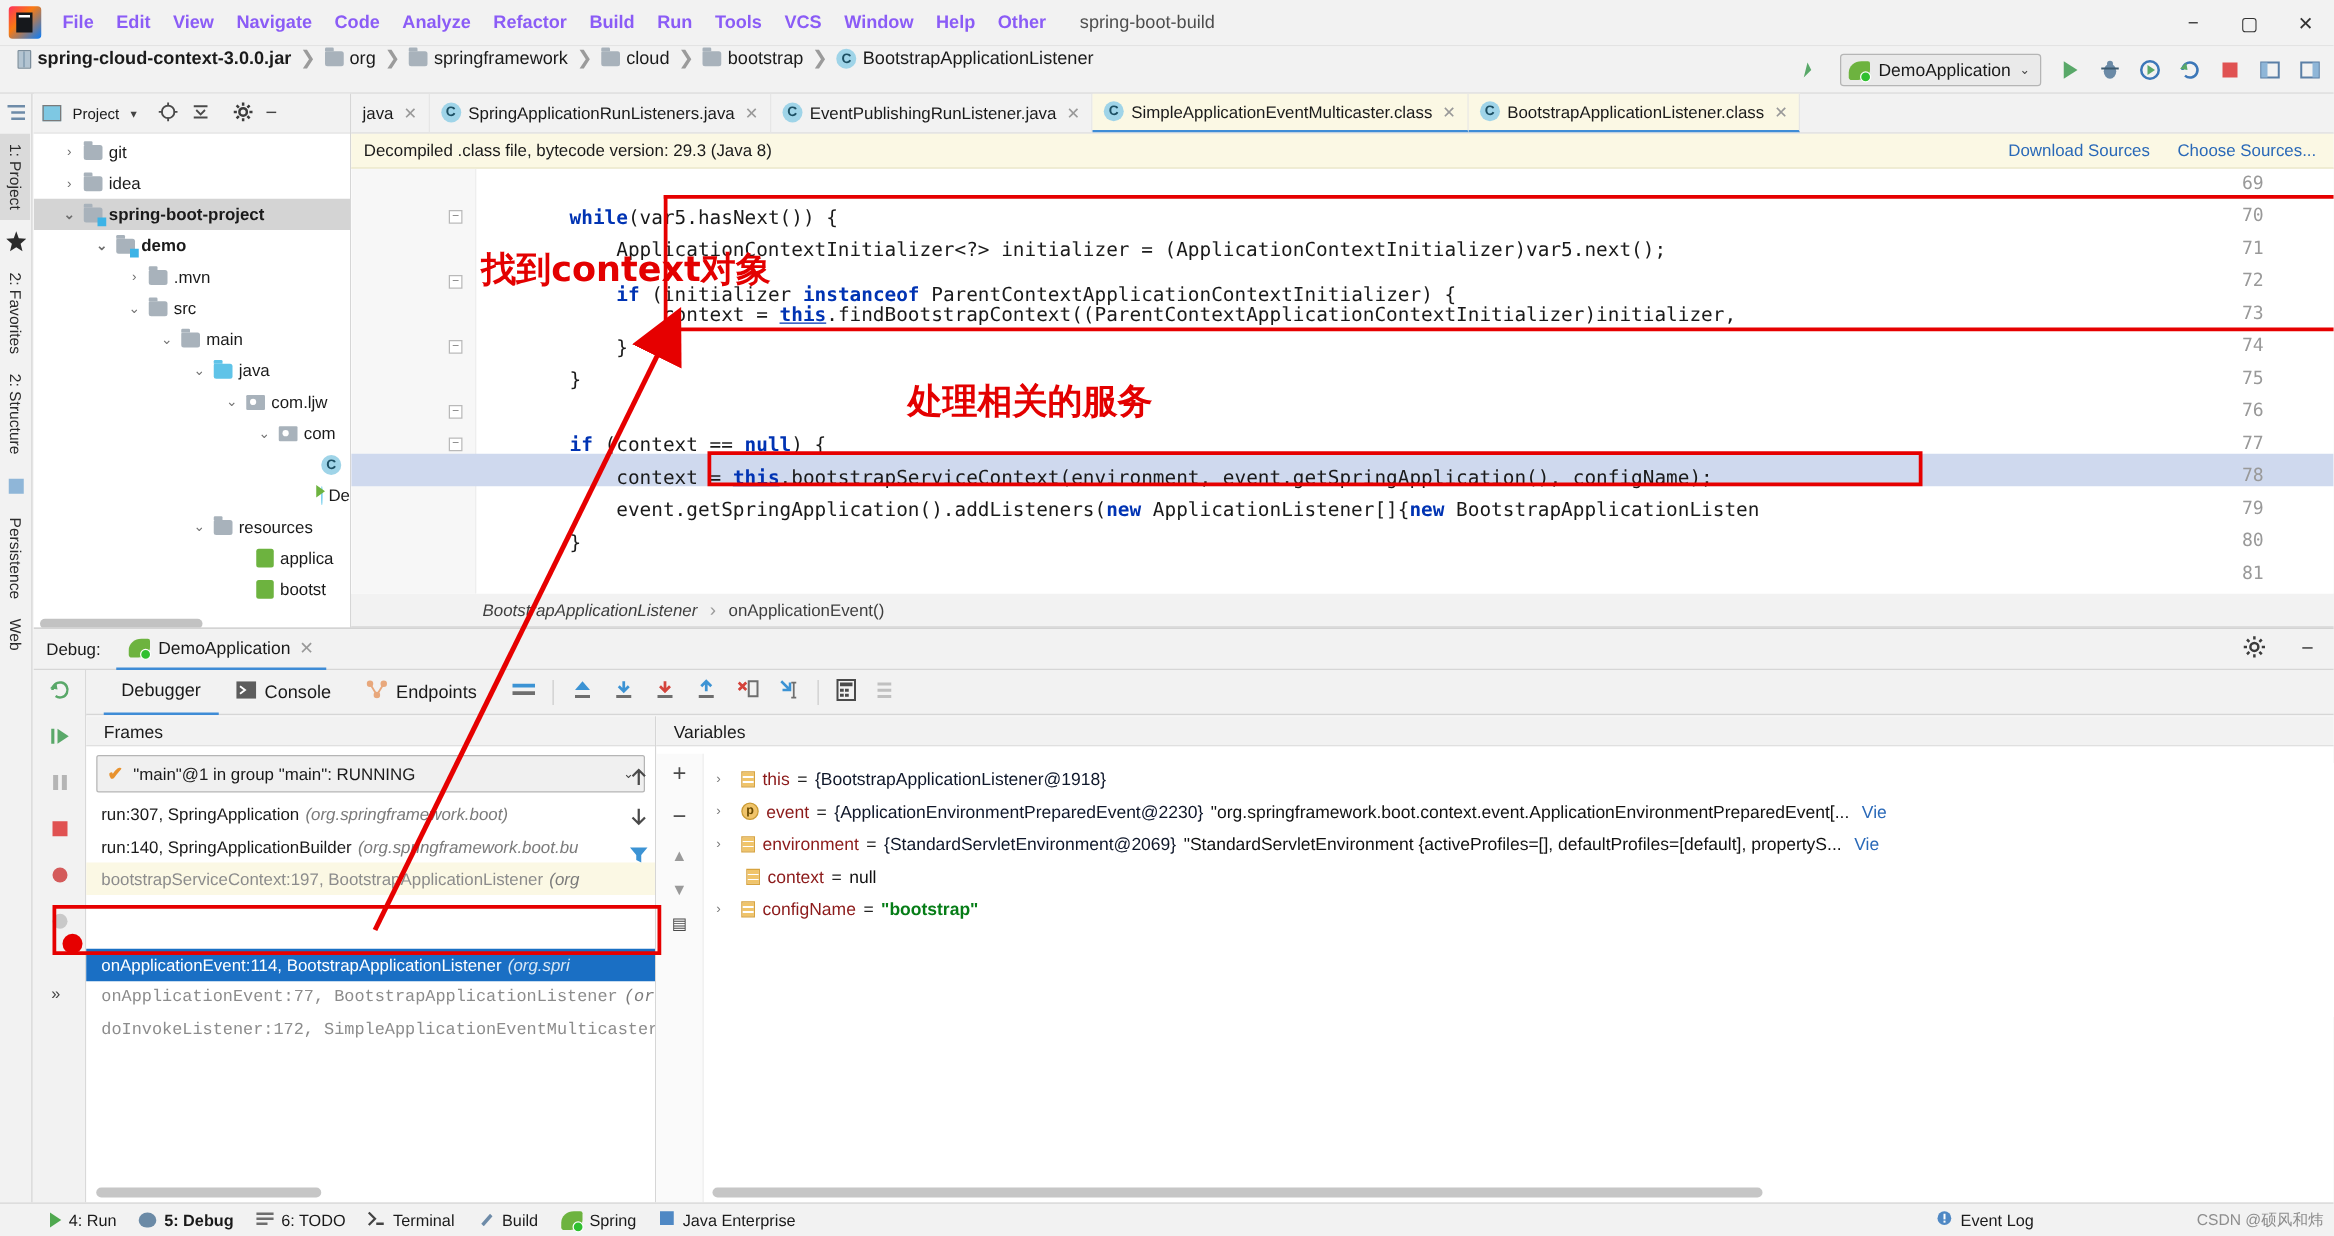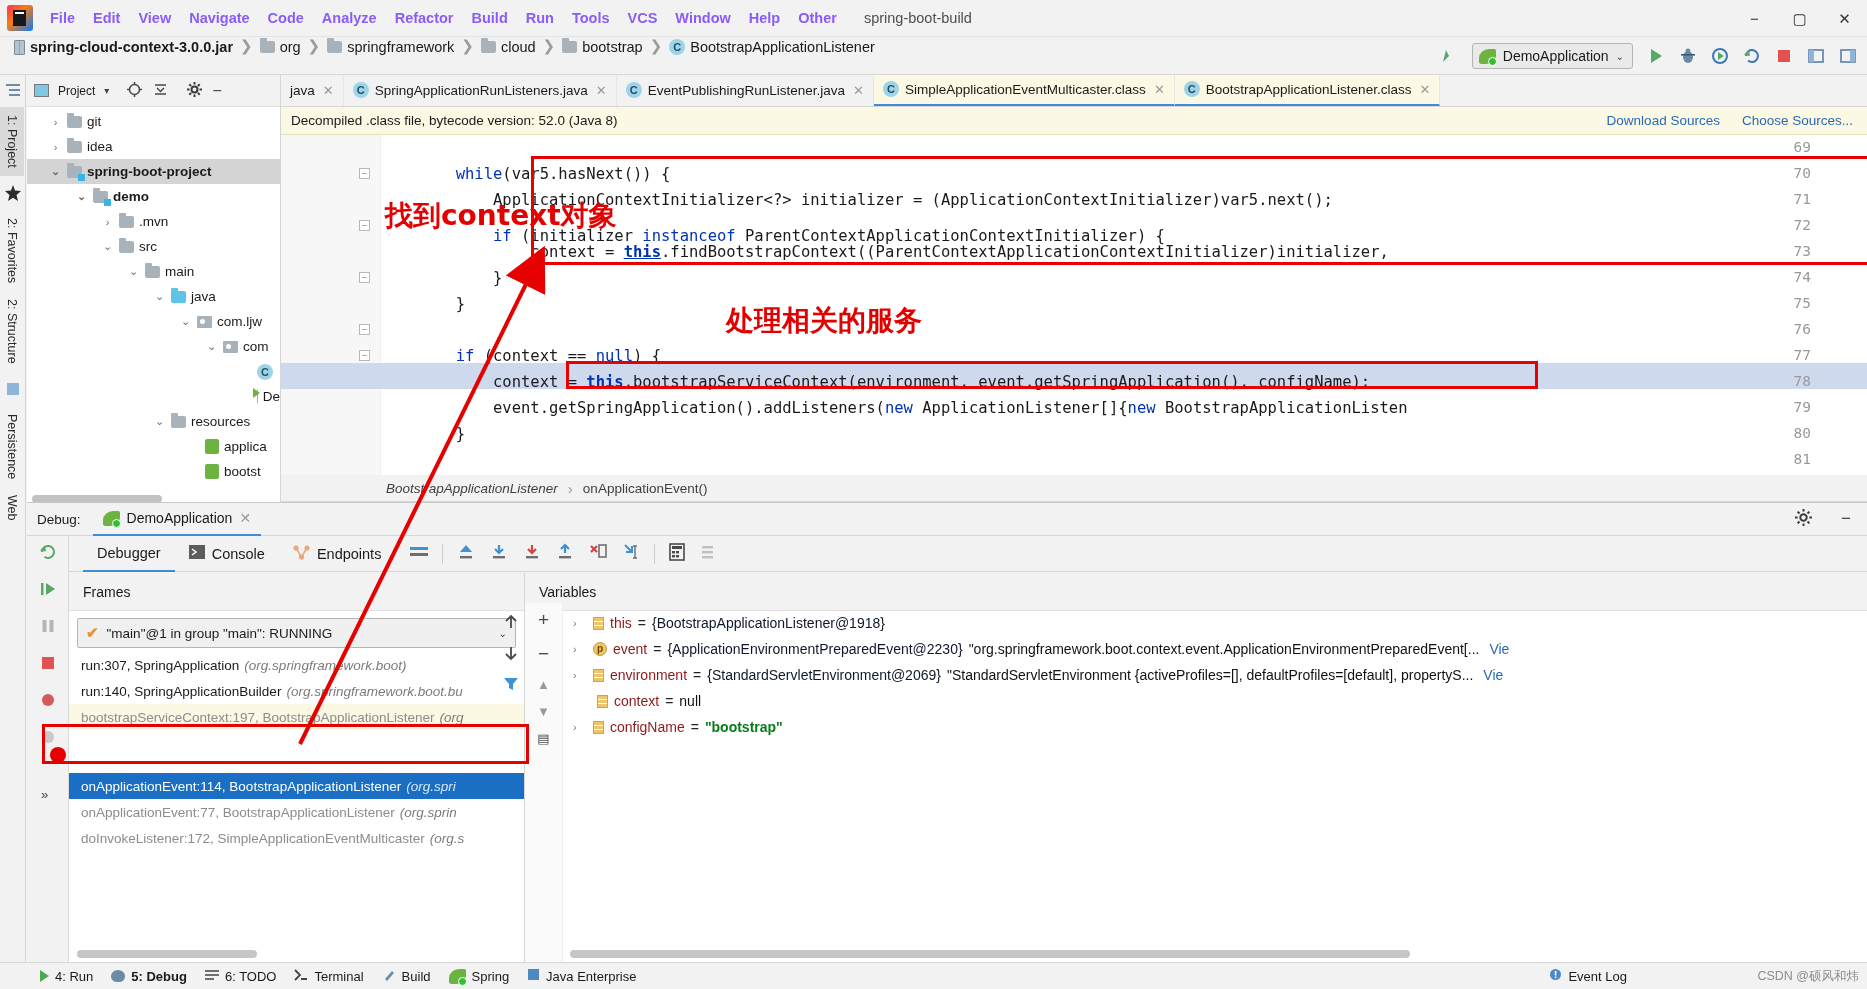--- a/index.html
+++ b/index.html
@@ -103,21 +103,21 @@
   .code-area { position:relative; height:340px; overflow:hidden; background:#fff;
     font-family:"DejaVu Sans Mono", monospace; font-size:15.5px; }
   .gutter { position:absolute; left:0; top:0; width:100px; height:100%; background:#f7f7f7;
     border-right:1px solid #eee; }
   .ln { position:absolute; right:56px; color:#999; font-size:14.5px;
     font-family:"DejaVu Sans Mono", monospace; }
   .fold { position:absolute; left:78px; width:11px; height:11px; border:1px solid #b9b9b9;
     background:#fff; color:#8a8a8a; font-size:9px; text-align:center; line-height:9px; }
   .cline { position:absolute; left:100px; right:0; white-space:pre; }
   .hl { position:absolute; left:0; right:0; height:26px; background:#cfd9ee; }
-  .kw { color:#0033b3; font-weight:normal; }
+  .kw { color:#0033b3; font-weight:bold; }
   .ths { color:#0033b3; font-weight:bold; text-decoration:underline; }
 
   
   .ed-crumb { position:absolute; left:281px; top:475px; right:0; height:27px;
     background:#f2f2f2; display:flex; align-items:center; gap:7px; padding-left:105px;
     font-size:13.5px; color:#3f3f3f; border-bottom:1px solid #d6d6d6; }
   .ed-crumb .it { font-style:italic; }
 
   
   .dbg { position:absolute; left:27px; top:502px; right:0; bottom:27px;
@@ -136,29 +136,29 @@
   .dbg-main { flex:1; position:relative; }
   .dbg-tabs { height:36px; display:flex; align-items:center; gap:0; padding-left:14px;
     border-bottom:1px solid #d6d6d6; background:#f2f2f2; }
   .dtab { display:flex; align-items:center; gap:7px; padding:0 14px; height:36px;
     font-size:14.5px; }
   .dtab.act { border-bottom:2px solid #3f8cd6; }
   .dbg-toolbar { display:flex; align-items:center; gap:13px; margin-left:14px; }
   .panes { position:absolute; top:37px; left:0; right:0; bottom:0; display:flex; }
   .pane-frames { width:456px; border-right:1px solid #d6d6d6; background:#fff; position:relative; }
   .pane-vars { flex:1; background:#fff; position:relative; }
-  .pane-hdr { height:38px; background:#f2f2f2; border-bottom:1px solid #e0e0e0;
+  .pane-hdr { height:24px; background:#f2f2f2; border-bottom:1px solid #e0e0e0;
     display:flex; align-items:center; padding-left:14px; font-size:14px; }
   .thread-sel { margin:7px 8px 4px 8px; height:30px; border:1px solid #b5b5b5; background:#f0f0f0;
     display:flex; align-items:center; gap:8px; padding:0 8px; font-size:13.5px; border-radius:2px; }
   .frow { height:26px; display:flex; align-items:center; padding-left:12px; font-size:13.5px;
     white-space:nowrap; overflow:hidden; }
   .frow.sel { background:#1a6fc4; color:#fff;margin-top:43px; }
   .frow.dim { color:#8c8c8c; background:#fbf8e4; }
-  .frow.dim2 { color:#8c8c8c; }
+  .frow.dim2 { color:#8c8c8c;font-family:Liberation Mono, monospace; }
   .frow .pkg { color:#7b7b7b; font-style:italic; margin-left:5px; }
   .frow.sel .pkg { color:#d8e7f5; }
   .vrow { height:26px; display:flex; align-items:center; gap:6px; padding-left:10px;
     font-size:14px; white-space:nowrap; overflow:hidden; }
   .v-arrow { width:14px; color:#7a7a7a; font-size:11px; }
   .v-ico { width:11px; height:13px; background:
       linear-gradient(#f0c46a 0 3px,#fff 3px 4px,#f0c46a 4px 7px,#fff 7px 8px,#f0c46a 8px 13px);
     border:1px solid #d7a33f; flex:none; }
   .v-ico.p { border-radius:50%; width:14px; height:14px; background:#f0c46a; border:1px solid #c99a33;
     color:#6a4a00; font-size:10px; text-align:center; line-height:12px; font-weight:bold; }
@@ -447,21 +447,21 @@
     </div>
     <div class="tab act">
       <span class="ico-class">C</span>
       <span>BootstrapApplicationListener.class</span>
       <span class="x">✕</span>
     </div>
   </div>
 
   <div class="ed-wrap">
     <div class="notice">
-      <span>Decompiled .class file, bytecode version: 52.0 (Java 8)</span>
+      <span>Decompiled .class file, bytecode version: 29.3 (Java 8)</span>
       <span class="links">
         <a href="#">Download Sources</a>
         <a href="#">Choose Sources...</a>
       </span>
     </div>
 
     <div class="code-area">
       <div class="gutter"></div>
 
       <div class="hl" style="top:228px"></div>

